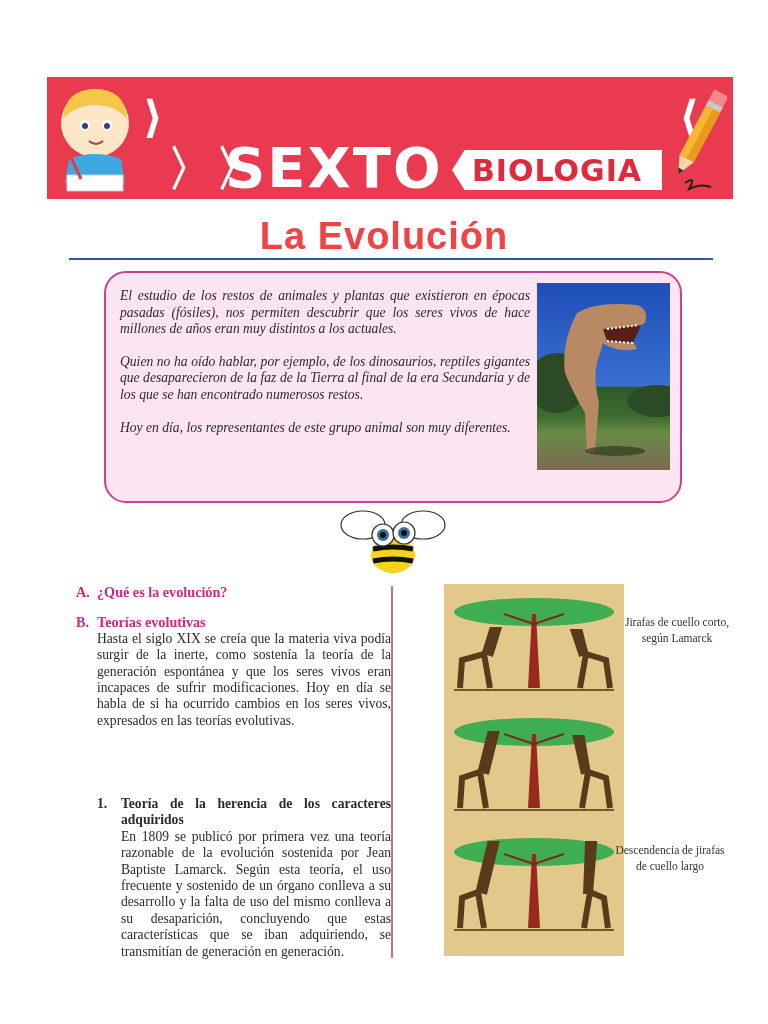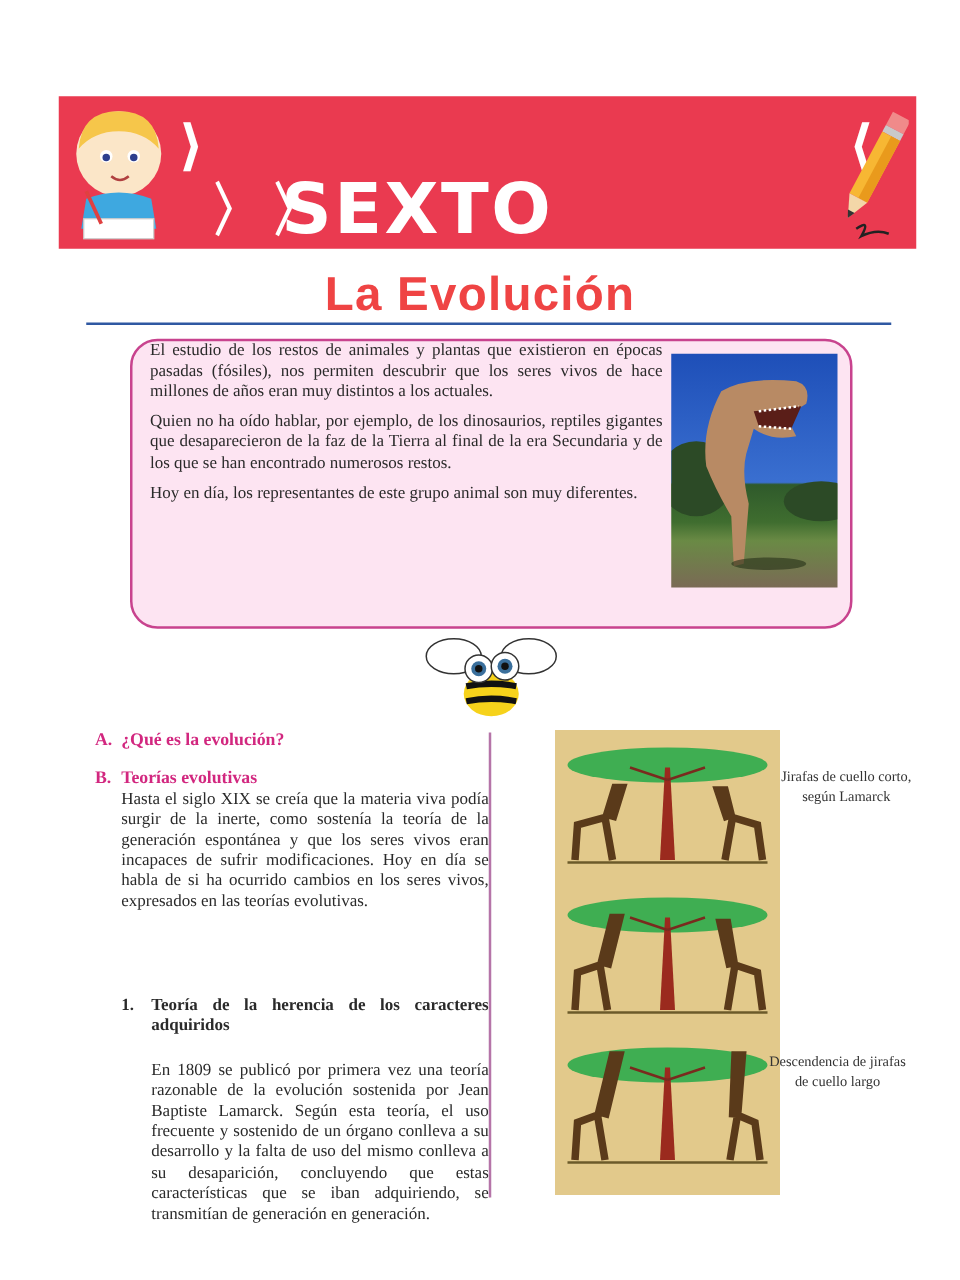--- a/index.html
+++ b/index.html
@@ -47,42 +47,42 @@
       position: absolute; left: 69px; top: 258px; width: 644px; height: 2px; background: #2f58a2;
     }
     .intro-box {
       position: absolute; left: 104px; top: 271px; width: 578px; height: 232px;
       background: #fde4f2; border: 2px solid #c8438e; border-radius: 22px; box-sizing: border-box;
     }
     .intro-text {
       position: absolute; left: 120px; top: 272px; width: 410px;
       font-size: 13.6px; line-height: 16.6px; text-align: justify;
     }
-    .intro-text p { margin: 0 0 7px 0; }
+    .intro-text p { margin: 16px 0 7px 0; font-style: italic; }
     .dino {
       position: absolute; left: 537px; top: 283px; width: 133px; height: 187px; overflow: hidden;
       background: linear-gradient(180deg, #1e4fb8 0%, #3a6fd0 55%, #2f5a2b 56%, #3f6d2f 72%, #6a8a45 80%, #7a6a55 100%);
     }
     .bee { position: absolute; left: 333px; top: 505px; width: 120px; height: 72px; }
     .section {
       position: absolute; left: 76px; top: 584px; width: 315px;
       font-size: 13.6px; line-height: 16.4px;
     }
     .sec-head { display: flex; font-weight: bold; color: #d2277f; font-size: 14.2px; }
     .sec-head .letter { width: 21px; }
     .sec-body { padding-left: 21px; text-align: justify; }
     .sec-gap { height: 14px; }
     .sub {
       position: absolute; left: 97px; top: 796px; width: 294px;
       font-size: 13.6px; line-height: 16.4px;
     }
     .sub-head { display: flex; font-weight: bold; }
     .sub-head .num { width: 24px; }
     .sub-head .txt { flex: 1; text-align: justify; }
-    .sub-body { padding-left: 24px; text-align: justify; margin-top: 19px; }
+    .sub-body { padding-left: 24px; text-align: justify; }
     .vline {
       position: absolute; left: 391px; top: 586px; width: 2px; height: 372px; background: #b574a8;
     }
     .giraffe-img {
       position: absolute; left: 444px; top: 584px; width: 180px; height: 372px; background: #e2c98b; overflow: hidden;
     }
     .caption {
       position: absolute; width: 110px; text-align: center; font-size: 11.5px; line-height: 16px; color: #333;
     }
   </style>
@@ -101,20 +101,23 @@
     <path d="M14 76 Q40 66 66 76 L70 100 L10 100Z" fill="#3ea8e0"></path>
     <rect x="12" y="92" width="56" height="16" fill="#ffffff" stroke="#cccccc"></rect>
     <line x1="14" y1="70" x2="26" y2="96" stroke="#e04040" stroke-width="3"></line>
   </svg>
 
   <div class="chev" style="left:96px; top:14px; font-size:44px;">⟩</div>
   <div class="chev" style="left:632px; top:14px; font-size:44px;">⟨</div>
 
   <div class="chev" style="left:120px; top:64px; font-size:48px; line-height:54px;">〉〉</div>
   <div class="sexto">SEXTO</div>
+  <div class="ribbon bio">
+    <span>BIOLOGIA</span>
+  </div>
 
   <svg class="pencil" viewBox="0 0 60 112">
     <g transform="rotate(28 30 56)">
       <rect x="22" y="4" width="16" height="12" fill="#f08a8a"></rect>
       <rect x="22" y="16" width="16" height="6" fill="#c9c9c9"></rect>
       <rect x="22" y="22" width="16" height="56" fill="#f7b733"></rect>
       <rect x="30" y="22" width="8" height="56" fill="#e99a1c"></rect>
       <polygon points="22,78 38,78 30,96" fill="#f3d7a8"></polygon>
       <polygon points="27,90 33,90 30,96" fill="#333"></polygon>
     </g>

